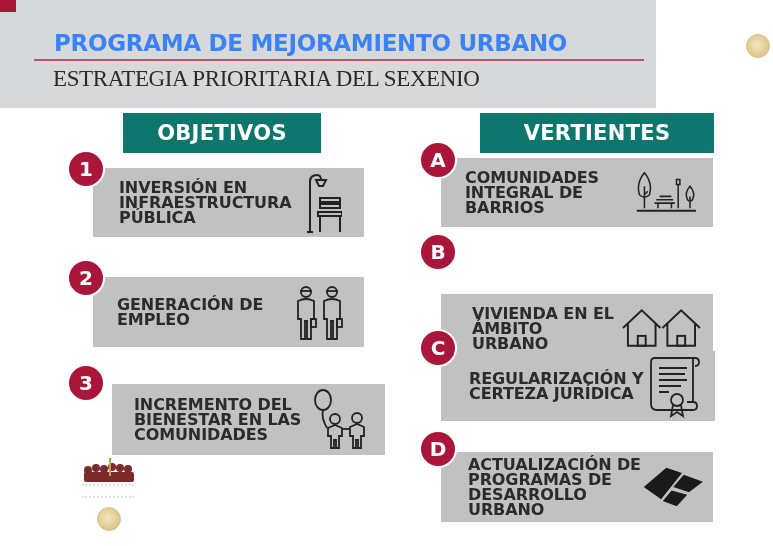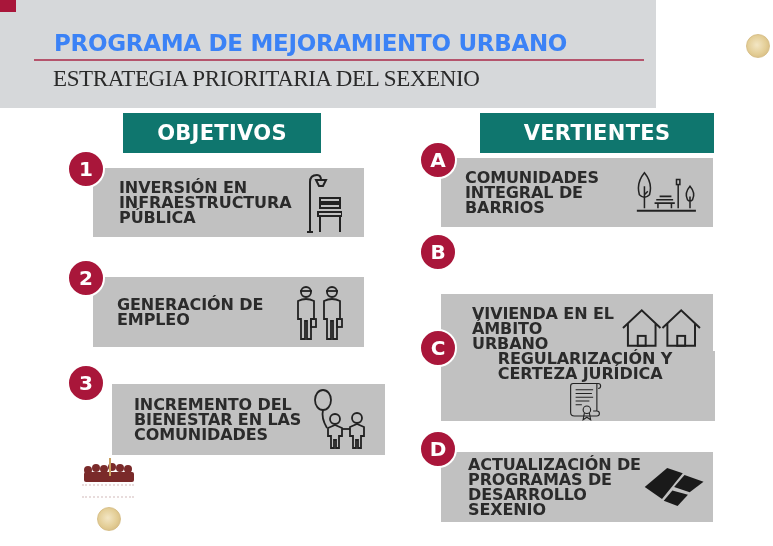--- a/index.html
+++ b/index.html
@@ -153,38 +153,38 @@
     <g fill="none" stroke="#222" stroke-width="2">
       <path d="M1 20 L20 2 L39 20 M6 16 V38 H34 V16"></path>
       <rect x="16" y="28" width="8" height="10"></rect>
       <path d="M41 20 L60 2 L79 20 M46 16 V38 H74 V16"></path>
       <rect x="56" y="28" width="8" height="10"></rect>
     </g>
   </svg>
 </div>
 <div class="badge" style="left:419px; top:233px;">B</div>
 
-<div class="card" style="left:441px; top:351px; width:274px; height:70px; padding:0 14px 0 28px;flex-direction:column;">
+<div class="card" style="left:441px; top:351px; width:274px; height:70px; padding:0 14px 0 28px;">
   <span class="card-text">REGULARIZACIÓN Y
 CERTEZA JURÍDICA</span>
   <svg class="icon" width="54" height="64" viewBox="0 0 54 64">
     <g fill="none" stroke="#222" stroke-width="1.8">
       <path d="M8 4 h40 q4 0 4 4 q0 4 -4 4 M46 4 v44 M8 4 q-4 0 -4 4 v42 q0 6 6 6 h36 q4 0 4 -4 q0 -4 -4 -4 h-6"></path>
       <path d="M12 14 h28 M12 20 h26 M12 26 h28 M12 32 h22 M12 38 h10"></path>
       <circle cx="30" cy="46" r="6"></circle>
       <path d="M26 51 l-2 11 l6 -4 l6 4 l-2 -11"></path>
     </g>
   </svg>
 </div>
 <div class="badge" style="left:419px; top:329px;">C</div>
 
 <div class="card" style="left:441px; top:452px; width:272px; height:70px; padding:0 8px 0 27px;">
   <span class="card-text">ACTUALIZACIÓN DE
 PROGRAMAS DE
-DESARROLLO SEXENIO</span>
+DESARROLLO URBANO</span>
   <svg class="icon" width="72" height="48" viewBox="0 0 72 48">
     <g fill="#1a1a1a">
       <polygon points="2,24 28,2 46,8 22,38"></polygon>
       <polygon points="48,10 70,18 54,30 36,24"></polygon>
       <polygon points="34,28 52,33 40,46 24,40"></polygon>
     </g>
   </svg>
 </div>
 <div class="badge" style="left:419px; top:430px;">D</div>
 

